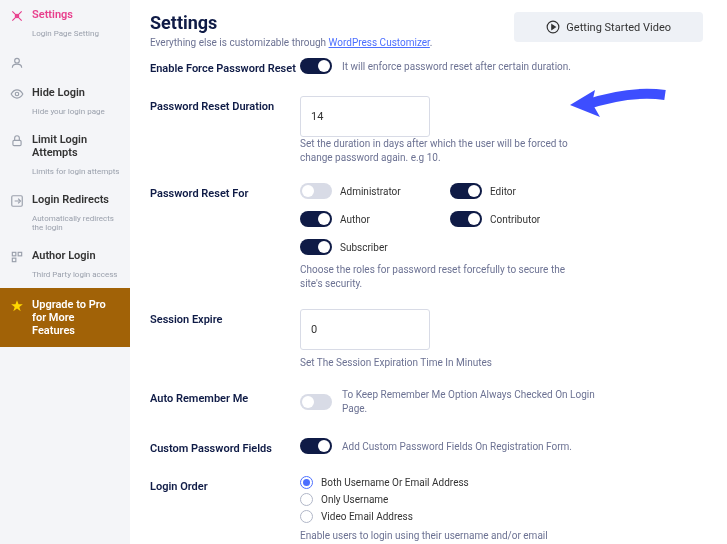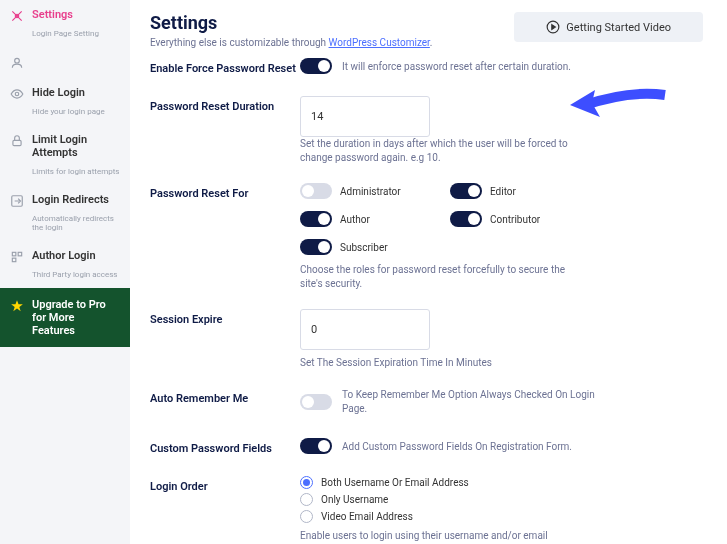--- a/index.html
+++ b/index.html
@@ -1,21 +1,21 @@
 <!DOCTYPE html>
 <html><head>
 <meta charset="utf-8">
 <style>
 * { margin: 0; padding: 0; box-sizing: border-box; font-family: -apple-system, BlinkMacSystemFont, "Segoe UI", Roboto, sans-serif; }
 body { background: #fff; font-size: 12px; color: #333; width: 727px; height: 544px; overflow: hidden; display: flex; }
 
 .sidebar { width: 130px; background: #f4f5f8; height: 100%; flex-shrink: 0; }
 .side-item { display: flex; padding: 8px 10px; gap: 8px; cursor: pointer; }
 .side-item.active { color: #e83e8c; }
-.side-item.upgrade { background: #14532d; color: #fff; font-weight: 600; padding: 10px; }
+.side-item.upgrade { background: #a16207; color: #fff; font-weight: 600; padding: 10px; }
 .side-icon { width: 14px; height: 14px; flex-shrink: 0; display: flex; align-items: center; justify-content: center; margin-top: 1px; }
 .side-icon svg { width: 14px; height: 14px; }
 .side-text { display: flex; flex-direction: column; line-height: 1.2; }
 .side-title { font-size: 11px; font-weight: 600; }
 .side-sub { font-size: 8px; color: #9aa0ac; margin-top: 8px; }
 .side-item.active .side-title { color: #e83e8c; }
 
 .main { flex: 1; padding: 12px 24px 12px 20px; overflow-y: auto; position: relative; }
 .header { display: flex; justify-content: space-between; align-items: flex-start; margin-bottom: 10px; }
 .h-left h1 { font-size: 18px; font-weight: 700; color: #0f1b46; margin-bottom: 4px; }

